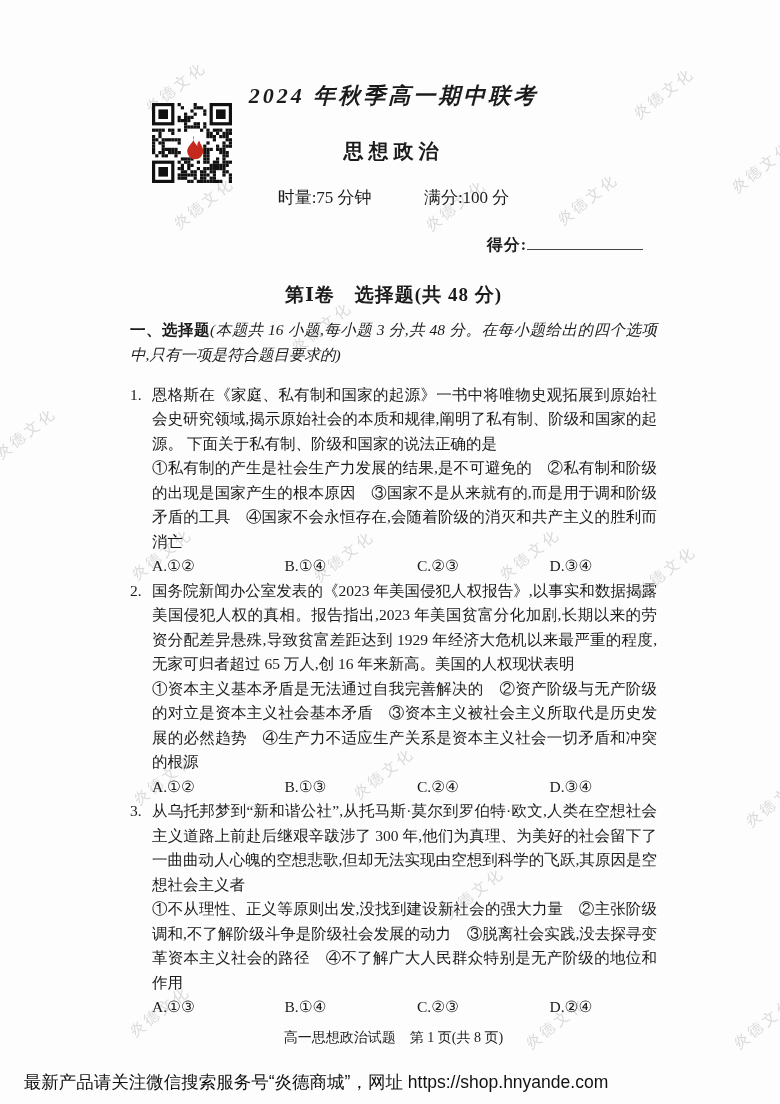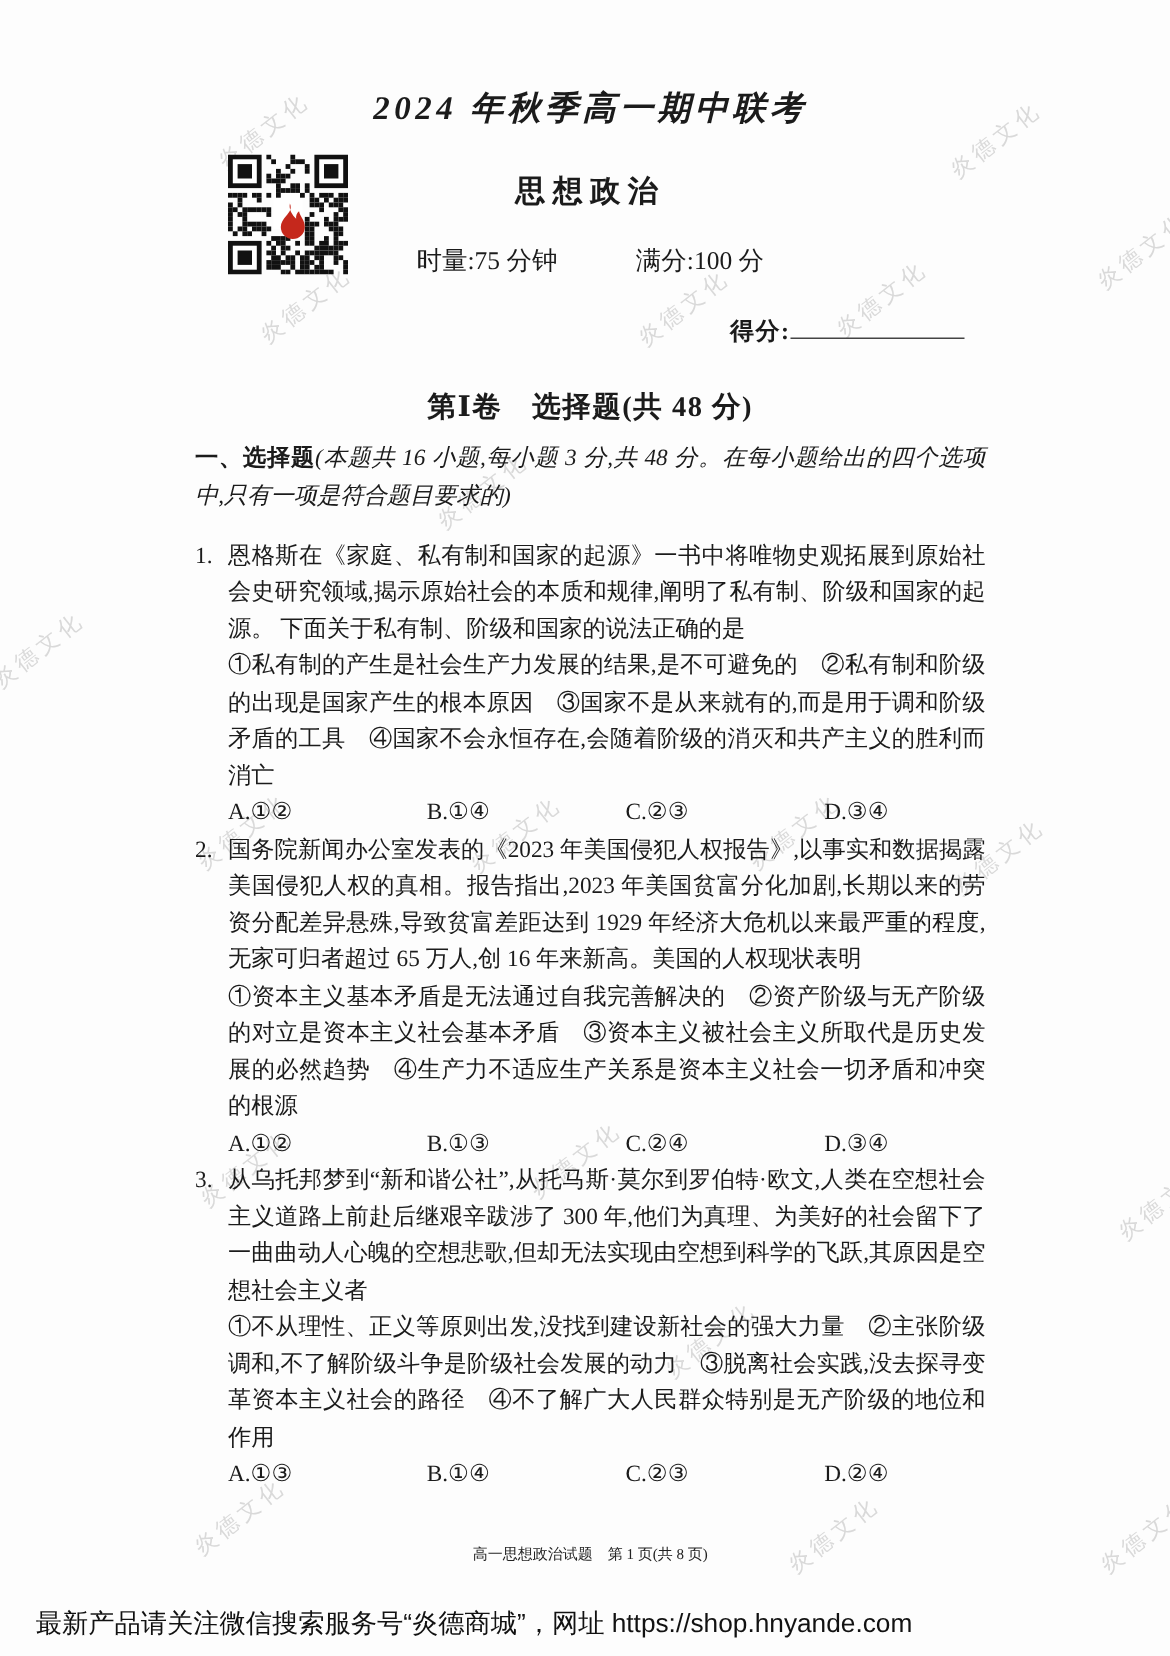--- a/index.html
+++ b/index.html
@@ -3,41 +3,41 @@
 <meta charset="utf-8">
 <style>
   html,body{margin:0;padding:0;background:#e8e8e8;}
   .page{position:relative;width:780px;height:1104px;margin:0 auto;background:#fdfdfd;overflow:hidden;
         font-family:"Liberation Serif","DejaVu Serif",serif;color:#1b1b1b;}
   
   .wm{position:absolute;font-size:15px;color:#bdbdbd;opacity:.55;transform:rotate(-38deg);
       letter-spacing:3px;white-space:nowrap;pointer-events:none;}
   
   .content{position:absolute;left:130px;top:0;width:527px;}
-  .title{margin:0;padding-top:57px;text-align:center;font-size:22px;font-weight:bold;font-style:italic;
+  .title{margin:0;padding-top:81px;text-align:center;font-size:22px;font-weight:bold;font-style:italic;
          letter-spacing:3px;}
   .qr{position:absolute;left:20px;top:103px;width:84px;height:80px;}
   .qr svg{width:100%;height:100%;}
   .subject{margin:16px;margin-top:27px;text-align:center;font-size:20px;font-weight:bold;letter-spacing:5px;
            font-family:"Liberation Sans","DejaVu Sans",sans-serif;}
   .meta{margin-top:21px;text-align:center;font-size:17px;}
   .meta .m2{margin-left:48px;}
   .score{margin-top:25px;text-align:right;padding-right:14px;font-size:16px;}
   .score .lbl{font-weight:bold;letter-spacing:1px;text-align:right;}
   .score .line{display:inline-block;width:116px;height:15px;border-bottom:1.2px solid #444;}
   .sec-head{margin-top:26px;text-align:center;font-size:19px;font-weight:bold;letter-spacing:1px;}
   .instruction{margin-top:10px;font-size:15.5px;line-height:24.5px;text-align:justify;}
   .instruction .b{font-weight:bold;}
   .instruction .i{font-style:italic;}
   .question{position:relative;padding-left:22px;font-size:15.5px;line-height:24.5px;}
   .qnum{position:absolute;left:0;top:0;}
   .stem,.items{margin:0;text-align:justify;}
   .options{display:flex;gap:25px;}
   .options span{flex:1;}
-  .footer{position:absolute;left:130px;top:1029px;width:527px;text-align:center;font-size:10px;color:#222;}
+  .footer{position:absolute;left:130px;top:1029px;width:527px;text-align:center;font-size:14px;color:#222;}
   .banner{position:absolute;left:0;top:1070px;width:632px;text-align:center;font-size:17.5px;color:#111;
           font-family:"Liberation Sans","DejaVu Sans",sans-serif;}
 </style>
 </head>
 <body>
 
 <div class="page">
 
   <span class="wm" style="left:140px;top:78px">炎德文化</span>
   <span class="wm" style="left:628px;top:84px">炎德文化</span>

